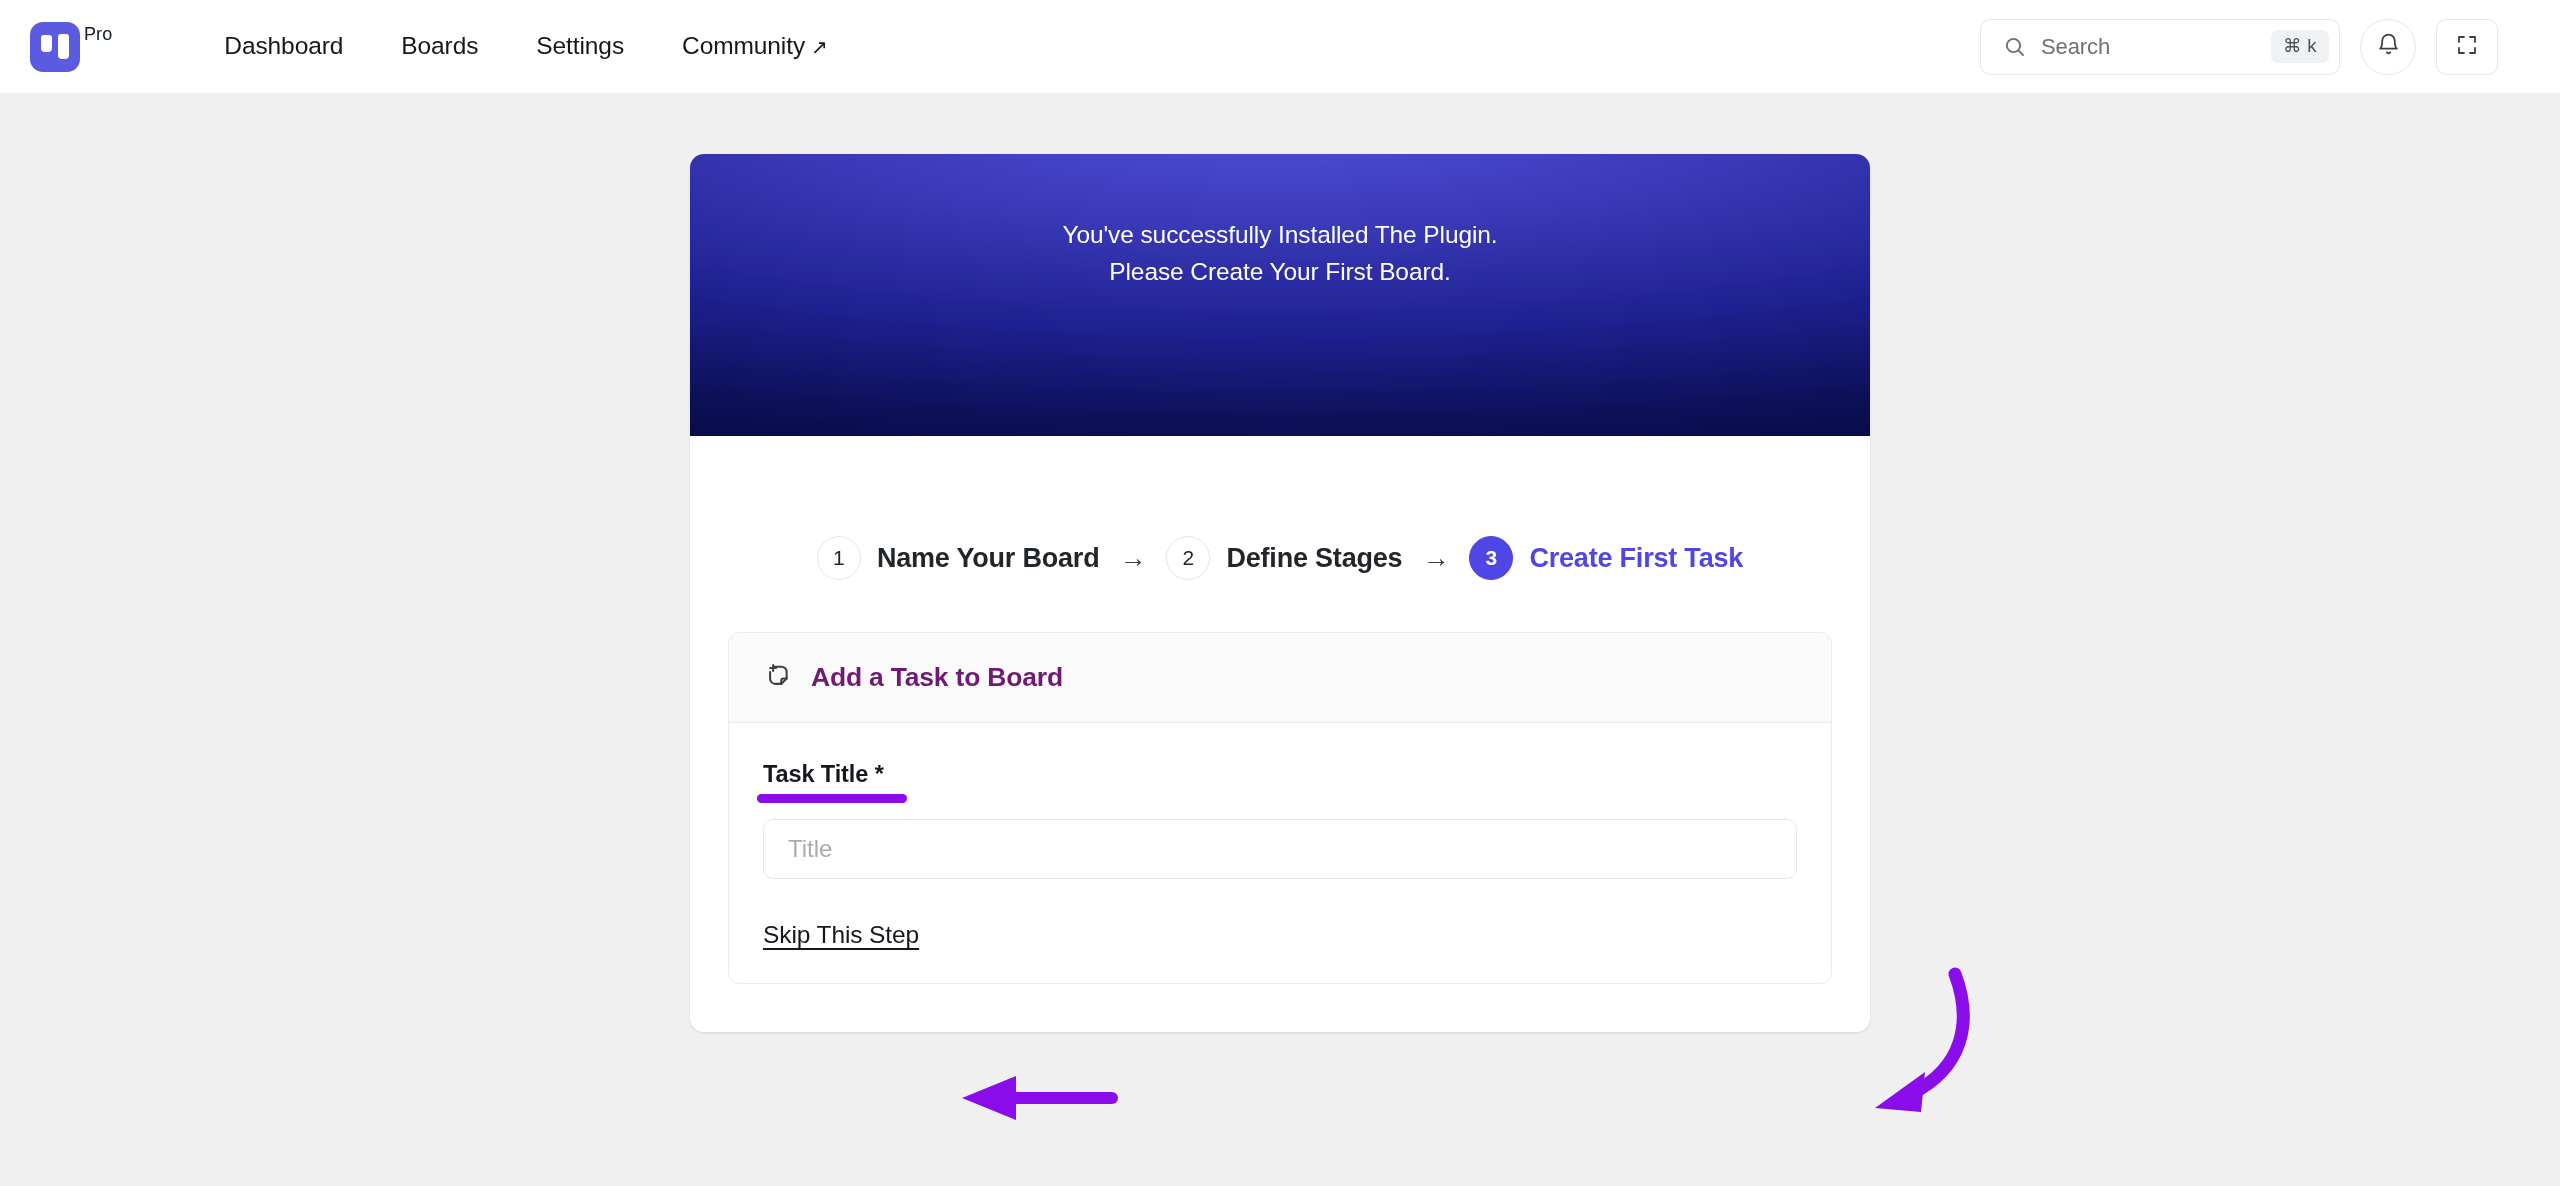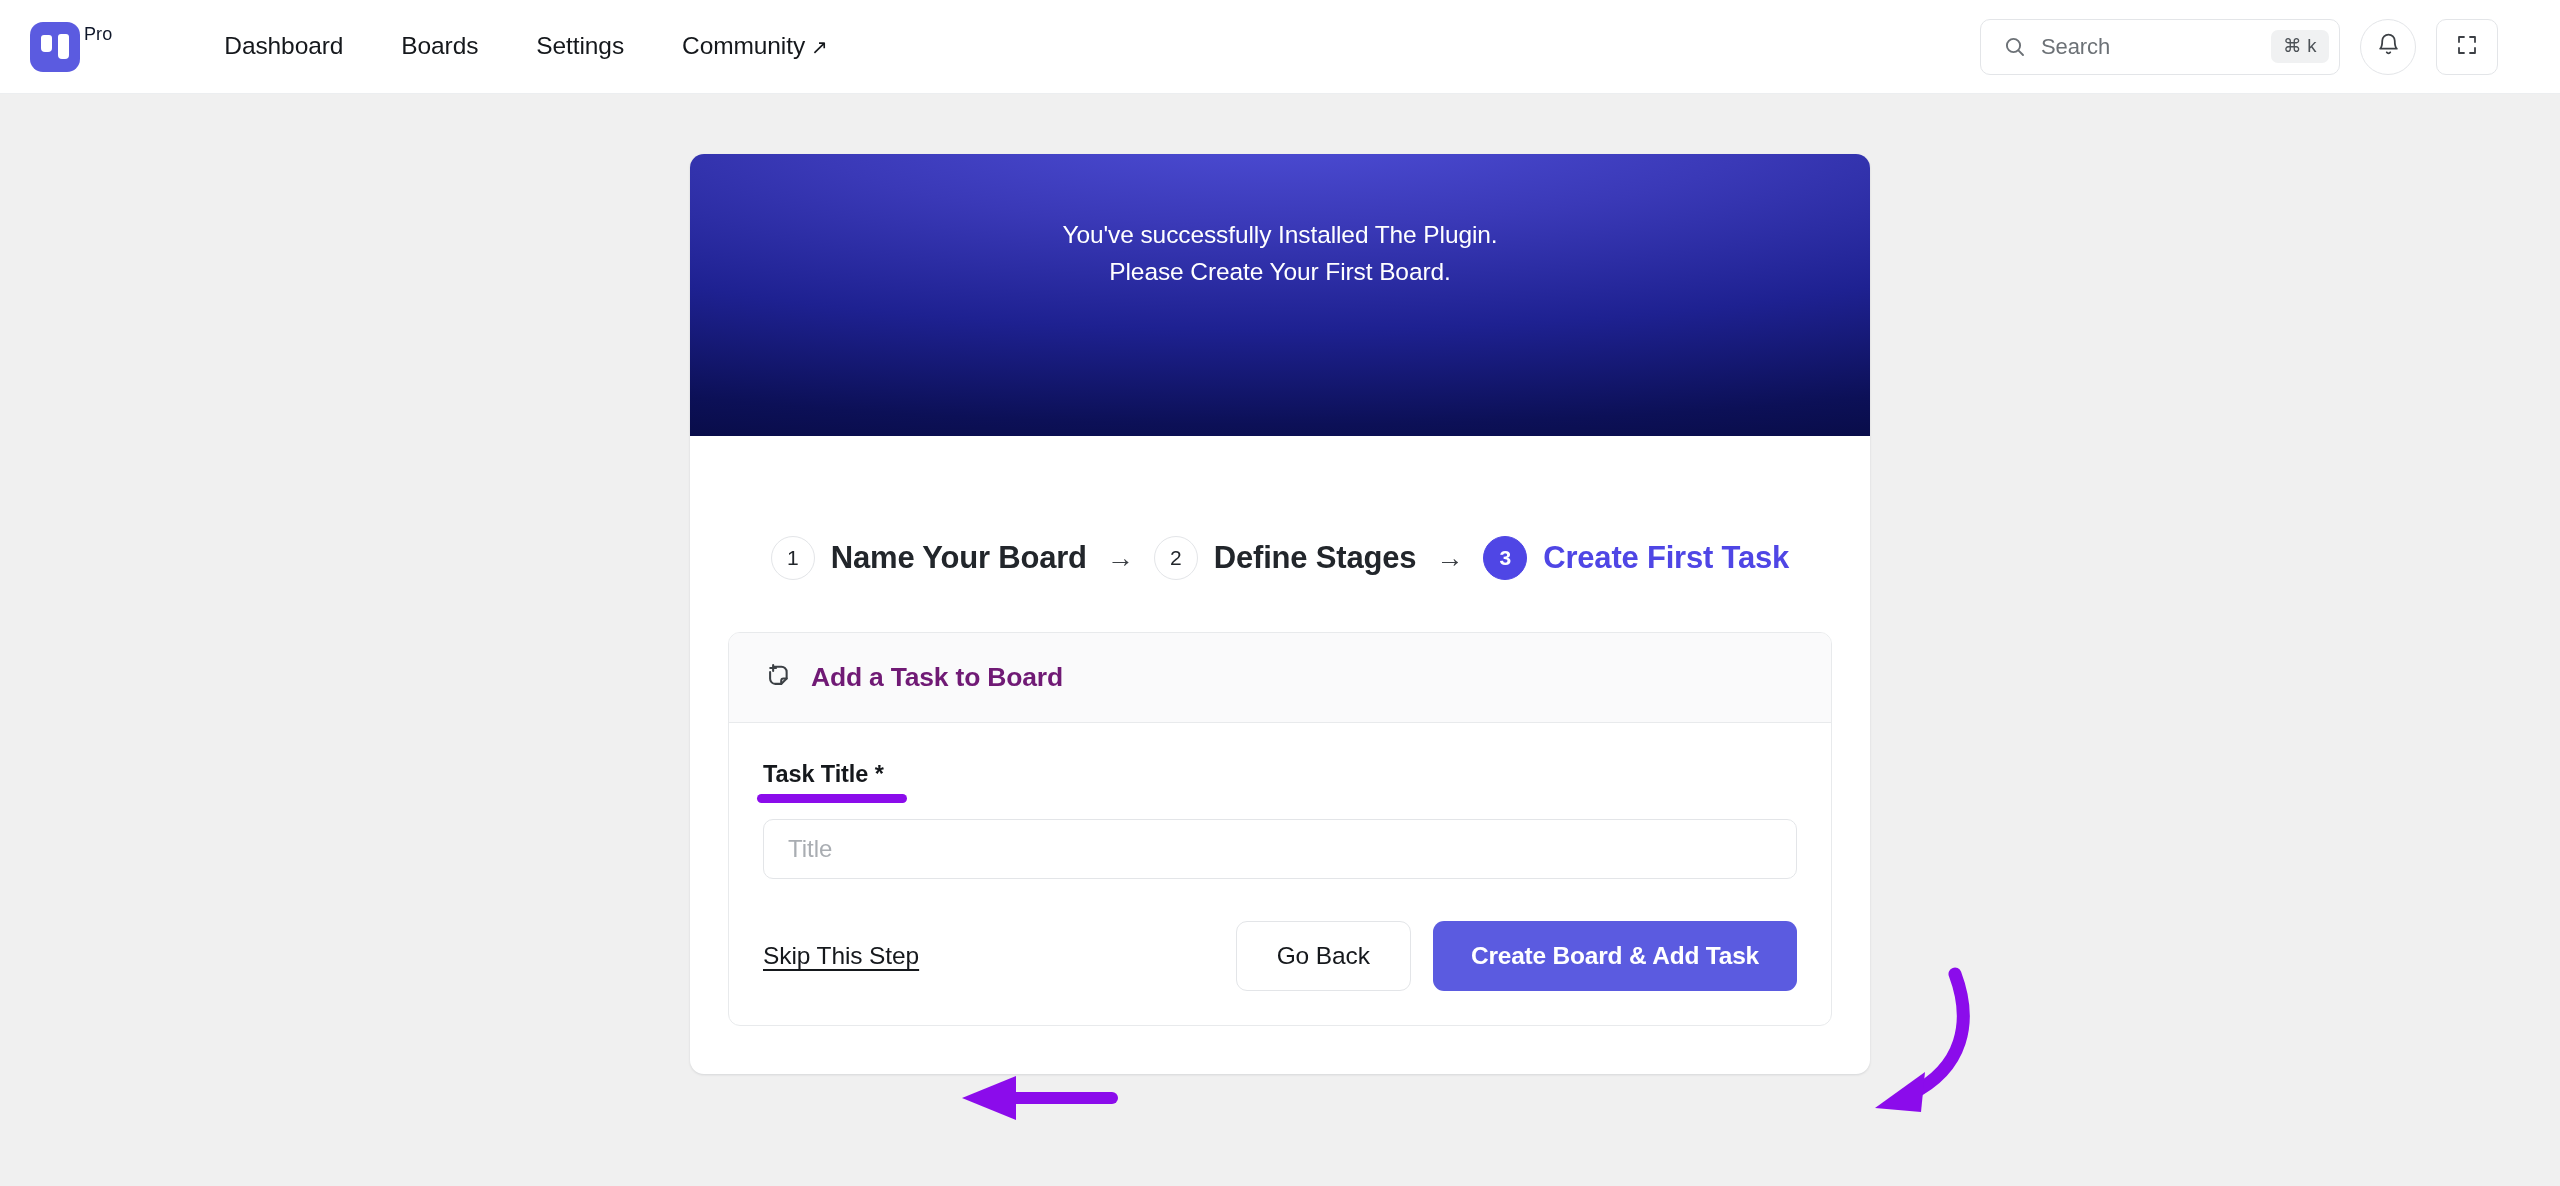--- a/index.html
+++ b/index.html
@@ -196,21 +196,21 @@
     font-size: 21px;
     flex: none;
   }
   .step.active .step-num {
     background: #4f46e5;
     border-color: #4f46e5;
     color: #ffffff;
     font-weight: bold;
   }
   .step-label {
-    font-size: 31px;
+    font-size: 27px;
     font-weight: bold;
     color: #22262b;
     margin-left: 16px;
     white-space: nowrap;
     letter-spacing: -.2px;
   }
   .step.active .step-label { color: #4f46e5; }
   .step-arrow {
     font-size: 27px;
     color: #3c4045;
@@ -431,24 +431,20 @@
 
           <div class="field-label">
             <span>Task Title *</span>
             <span class="label-underline"></span>
           </div>
 
           <input class="text-input" type="text" placeholder="Title" style="">
 
           <div class="actions">
             <span class="skip-link">Skip This Step</span>
-            <div class="actions-right">
-              <button class="btn-secondary">Go Back</button>
-              <button class="btn-primary">Create Board &amp; Add Task</button>
-            </div>
           </div>
 
         </div>
       </div>
 
     </div>
   </section>
 
   <div class="annot annot-arrow-left">
     <svg width="170" height="52" viewBox="0 0 170 52" fill="none">

